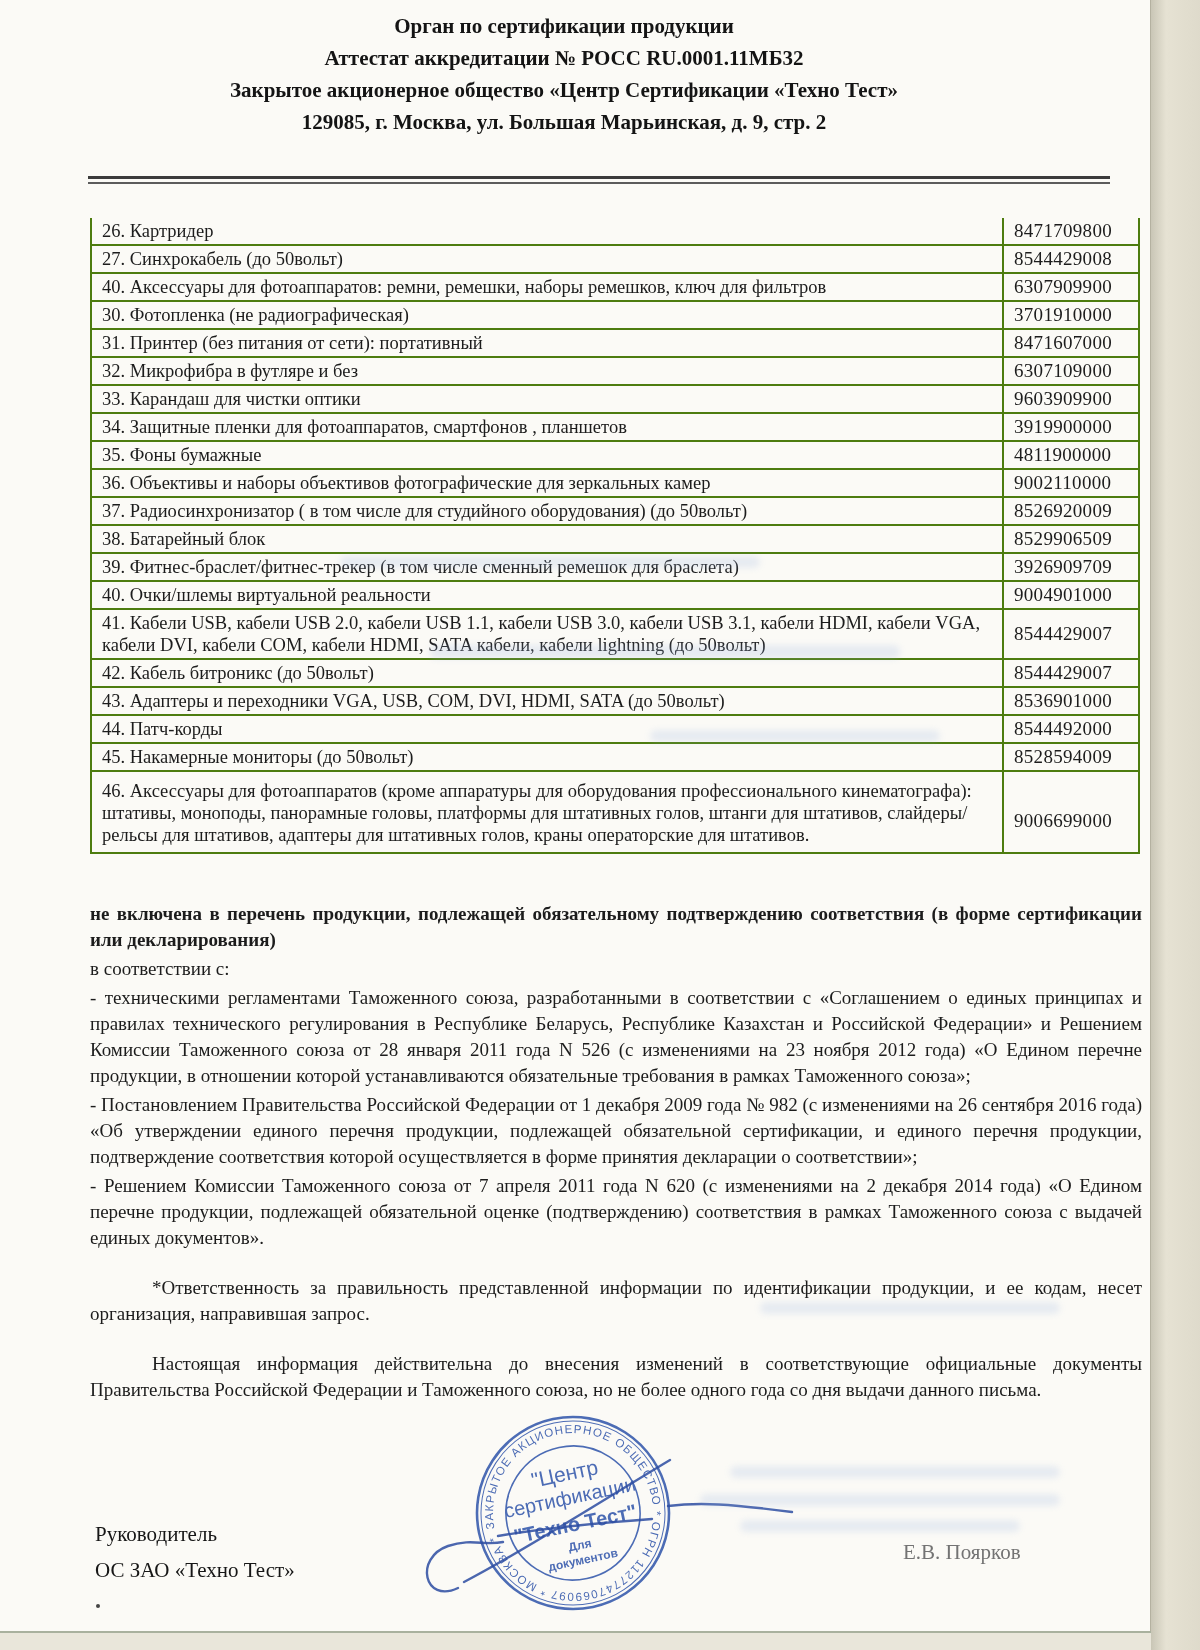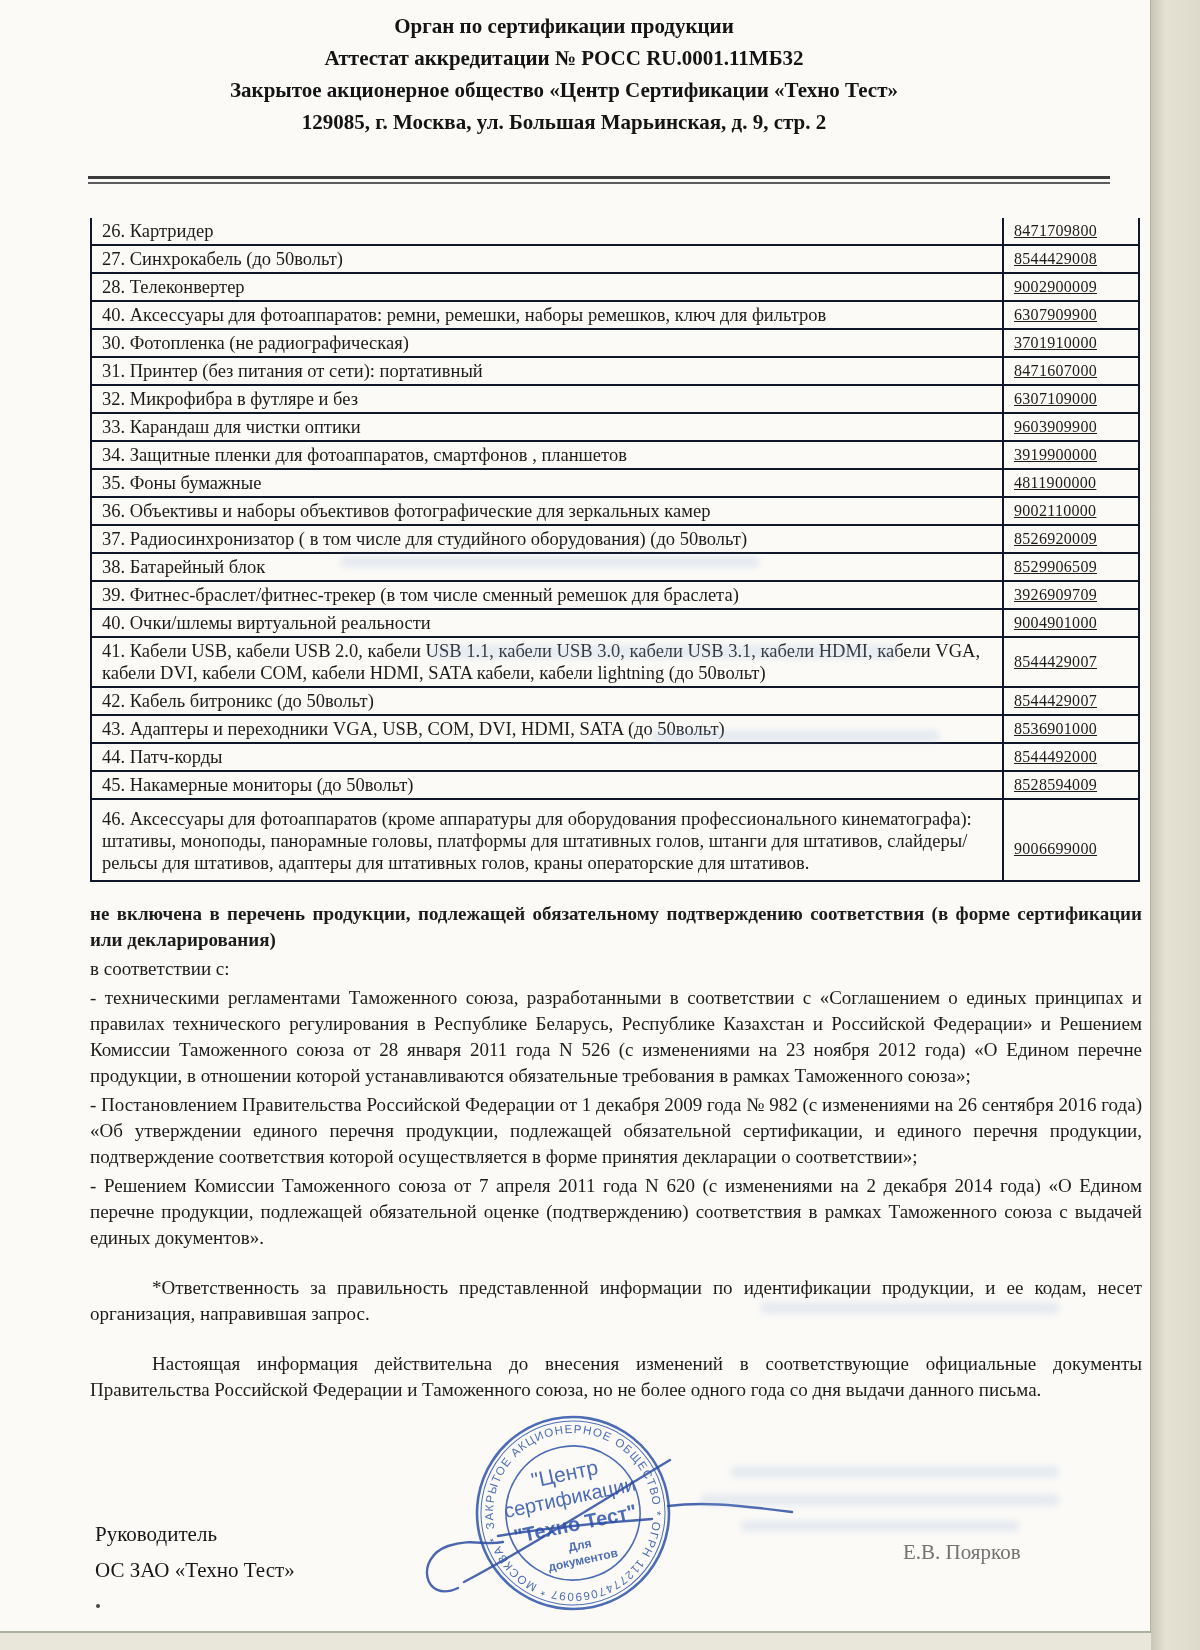--- a/index.html
+++ b/index.html
@@ -15,24 +15,24 @@
 
   
   .header{position:absolute;left:88px;top:10px;width:952px;text-align:center;
       font-weight:bold;font-size:21px;line-height:32px;color:#141414;}
   .rule{position:absolute;left:88px;top:176px;width:1022px;height:3px;
       border-top:3px solid #3b3b3b;border-bottom:2px solid #5c5c5c;}
 
   
   table.codes{position:absolute;left:90px;top:218px;width:1050px;border-collapse:collapse;
       font-size:18.5px;table-layout:fixed;}
-  table.codes td{border:2px solid #0f172a;padding:2px 10px;line-height:22px;vertical-align:middle;}
+  table.codes td{border:2px solid #4d7c0f;padding:2px 10px;line-height:22px;vertical-align:middle;}
   table.codes tr:first-child td{border-top:none;}
   td.cell-name{width:890px;}
-  td.cell-code{padding-left:24px;font-size:16px;letter-spacing:.3px;text-decoration:underline;}
+  td.cell-code{padding-left:24px;font-size:19px;letter-spacing:.3px;}
   tr.tall td.cell-name{padding-top:8px;padding-bottom:6px;}
   tr.tall td.cell-code{vertical-align:bottom;padding-bottom:20px;}
 
   
   .bodytext{position:absolute;left:90px;top:901px;width:1052px;font-size:19px;line-height:26px;}
   .bodytext p{margin:0 0 3px 0;text-align:justify;}
   .bodytext p.nojust{text-align:left;}
   .bodytext p.b{font-weight:bold;}
   .bodytext p.ind{text-indent:62px;margin-top:24px;}
 
@@ -65,24 +65,20 @@
 
   <table class="codes">
     <tbody>
         <tr>
           <td class="cell-name">26. Картридер</td>
           <td class="cell-code">8471709800</td>
         </tr>
         <tr>
           <td class="cell-name">27. Синхрокабель (до 50вольт)</td>
           <td class="cell-code">8544429008</td>
-        </tr>
-        <tr>
-          <td class="cell-name">28. Телеконвертер</td>
-          <td class="cell-code">9002900009</td>
         </tr>
         <tr>
           <td class="cell-name">40. Аксессуары для фотоаппаратов: ремни, ремешки, наборы ремешков, ключ для фильтров</td>
           <td class="cell-code">6307909900</td>
         </tr>
         <tr>
           <td class="cell-name">30. Фотопленка (не радиографическая)</td>
           <td class="cell-code">3701910000</td>
         </tr>
         <tr>

